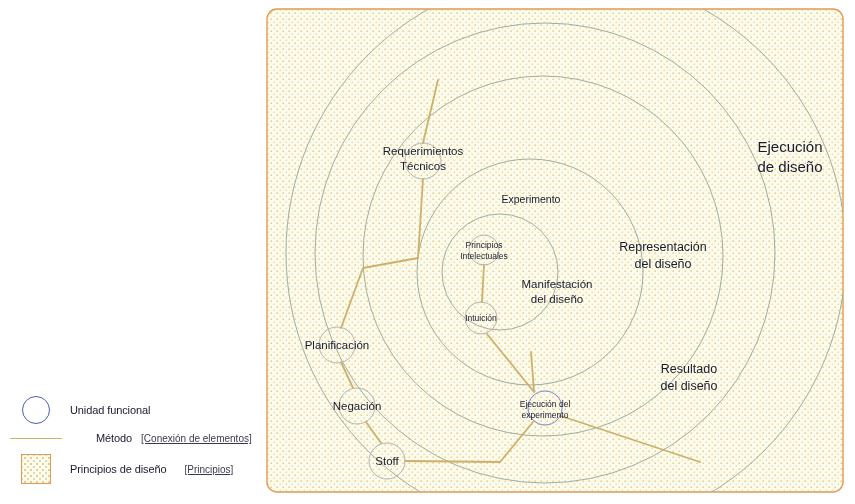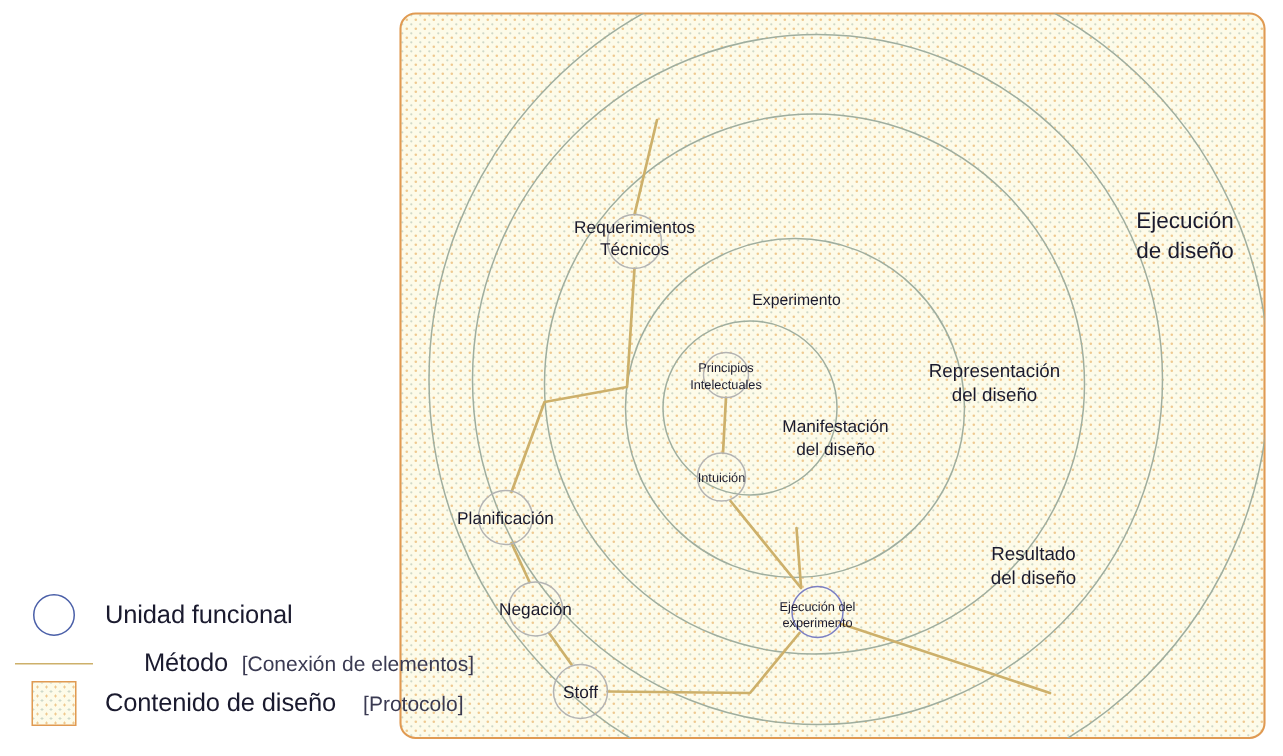--- a/index.html
+++ b/index.html
@@ -74,28 +74,29 @@
     background-size: 6px 6px, 6px 6px;
     background-position: 0 0, 3px 3px;
   }
   .legend-text {
     margin-left: 6px;
     display: flex;
     align-items: baseline;
     white-space: nowrap;
   }
   .legend-label {
-    font-size: 17px;
+    font-size: 11px;
     color: #1a1a2e;
     letter-spacing: -0.1px;
   }
   .legend-note {
-    font-size: 14px;
+    font-size: 10px;
     color: #3a3a52;
     margin-left: 9px;
+    text-decoration: underline;
   }
   .legend-note-proto { margin-left: 18px; }
 </style>
 </head>
 <body>
 
 <div id="stage">
 
   <svg id="diagram-svg" viewBox="0 0 855 504">
     <defs>
@@ -199,19 +200,19 @@
         <span class="legend-label">Método</span>
         <span class="legend-note">[Conexión de elementos]</span>
       </div>
     </div>
 
     <div class="legend-row legend-row-content">
       <div class="legend-swatch">
         <div class="legend-square"></div>
       </div>
       <div class="legend-text">
-        <span class="legend-label">Contenido de diseño</span>
-        <span class="legend-note legend-note-proto">[Protocolo]</span>
+        <span class="legend-label">Principios de diseño</span>
+        <span class="legend-note legend-note-proto">[Principios]</span>
       </div>
     </div>
 
   </div>
 </div>
 
 </body></html>

